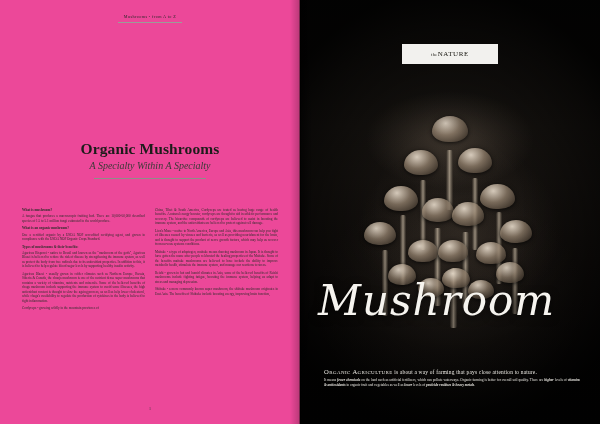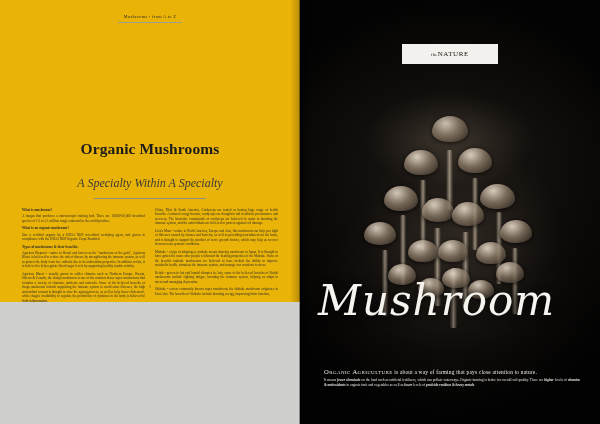--- a/index.html
+++ b/index.html
@@ -13,22 +13,22 @@
   .spread {
     position: relative;
     width: 600px; height: 424px;
     display: flex;
     background: #cfcfcd;
   }
 
   
   .page-left {
     position: relative;
-    width: 300px; height: 302px;
-    background: #eab308;
+    width: 300px; height: 424px;
+    background: #ec4899;
     padding: 16px;
     overflow: hidden;
   }
   .page-left::after {
     content: "";
     position: absolute; top: 0; right: 0; width: 10px; height: 100%;
     background: linear-gradient(to right, rgba(0,0,0,0.0), rgba(0,0,0,0.22));
   }
   .running-head {
     position: absolute;
@@ -48,22 +48,22 @@
     top: 140px; left: 0; width: 100%;
     text-align: center;
   }
   .title-main {
     font-size: 15.5px;
     font-weight: bold;
     color: #1c1c1a;
     letter-spacing: 0.1px;
   }
   .title-sub {
-    margin-top: 18px;
-    font-size: 12px;
+    margin-top: 2px;
+    font-size: 10px;
     color: #3a3a37;
     font-style: italic;
   }
   .title-rule {
     margin: 7px auto 0;
     width: 112px;
     border-bottom: 0.6px solid #8e8e8a;
   }
 
   .cols {

